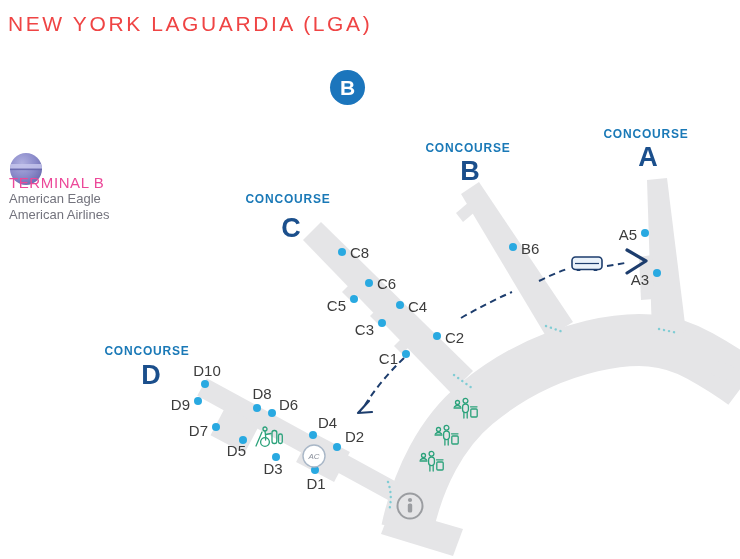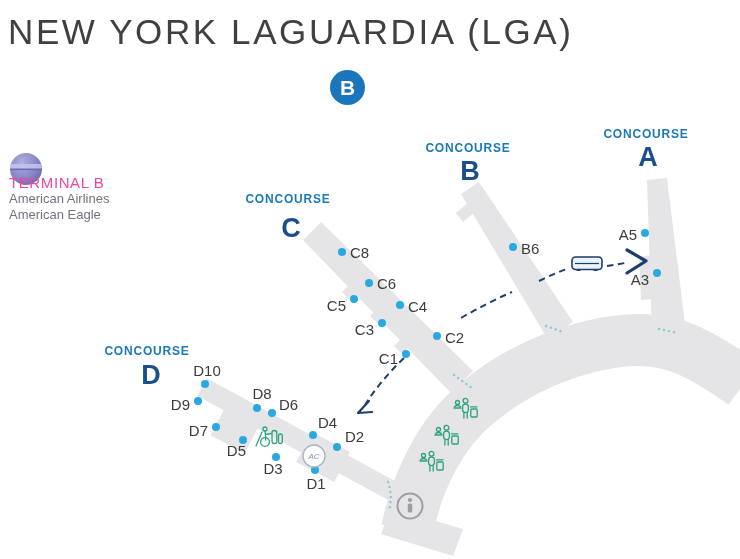--- a/index.html
+++ b/index.html
@@ -1,19 +1,19 @@
 <!DOCTYPE html>
 <html><head>
 <meta charset="utf-8">
 <style>
   html,body{margin:0;padding:0;background:#ffffff;}
   .page{position:relative;width:740px;height:559px;background:#fff;overflow:hidden;
         font-family:"Liberation Sans", sans-serif;}
-  .title{position:absolute;left:8px;top:12px;font-size:35px;font-weight:400;
-         letter-spacing:2.6px;color:#404040;white-space:nowrap;}
+  .title{position:absolute;left:8px;top:12px;font-size:21px;font-weight:400;
+         letter-spacing:2.6px;color:#ef4444;white-space:nowrap;}
   .badge{position:absolute;left:330px;top:70px;width:35px;height:35px;border-radius:50%;
          background:#1b75bc;color:#fff;font-size:21px;font-weight:bold;
          display:flex;align-items:center;justify-content:center;}
   .legend{position:absolute;left:9px;top:150px;width:170px;}
   .legend .terminal{margin-top:24px;font-size:15px;letter-spacing:.6px;color:#ec4899;}
   .legend .airline{font-size:13px;color:#73737d;line-height:16px;}
   svg.map{position:absolute;left:0;top:0;}
   .concourse-word{font-size:12px;font-weight:bold;letter-spacing:.8px;fill:#1a79b7;}
   .concourse-letter{font-size:27px;font-weight:bold;fill:#1b4f8c;}
   .gate-label{font-size:15px;fill:#3c3c3c;}
@@ -239,17 +239,17 @@
   </svg>
 
   <div class="title">NEW YORK LAGUARDIA (LGA)</div>
 
   <div class="badge">
     <span>B</span>
   </div>
 
   <div class="legend">
     <div class="terminal">TERMINAL B</div>
+    <div class="airline">American Eagle</div>
     <div class="airline">American Airlines</div>
-    <div class="airline">American Eagle</div>
   </div>
 
 </div>
 
 </body></html>

